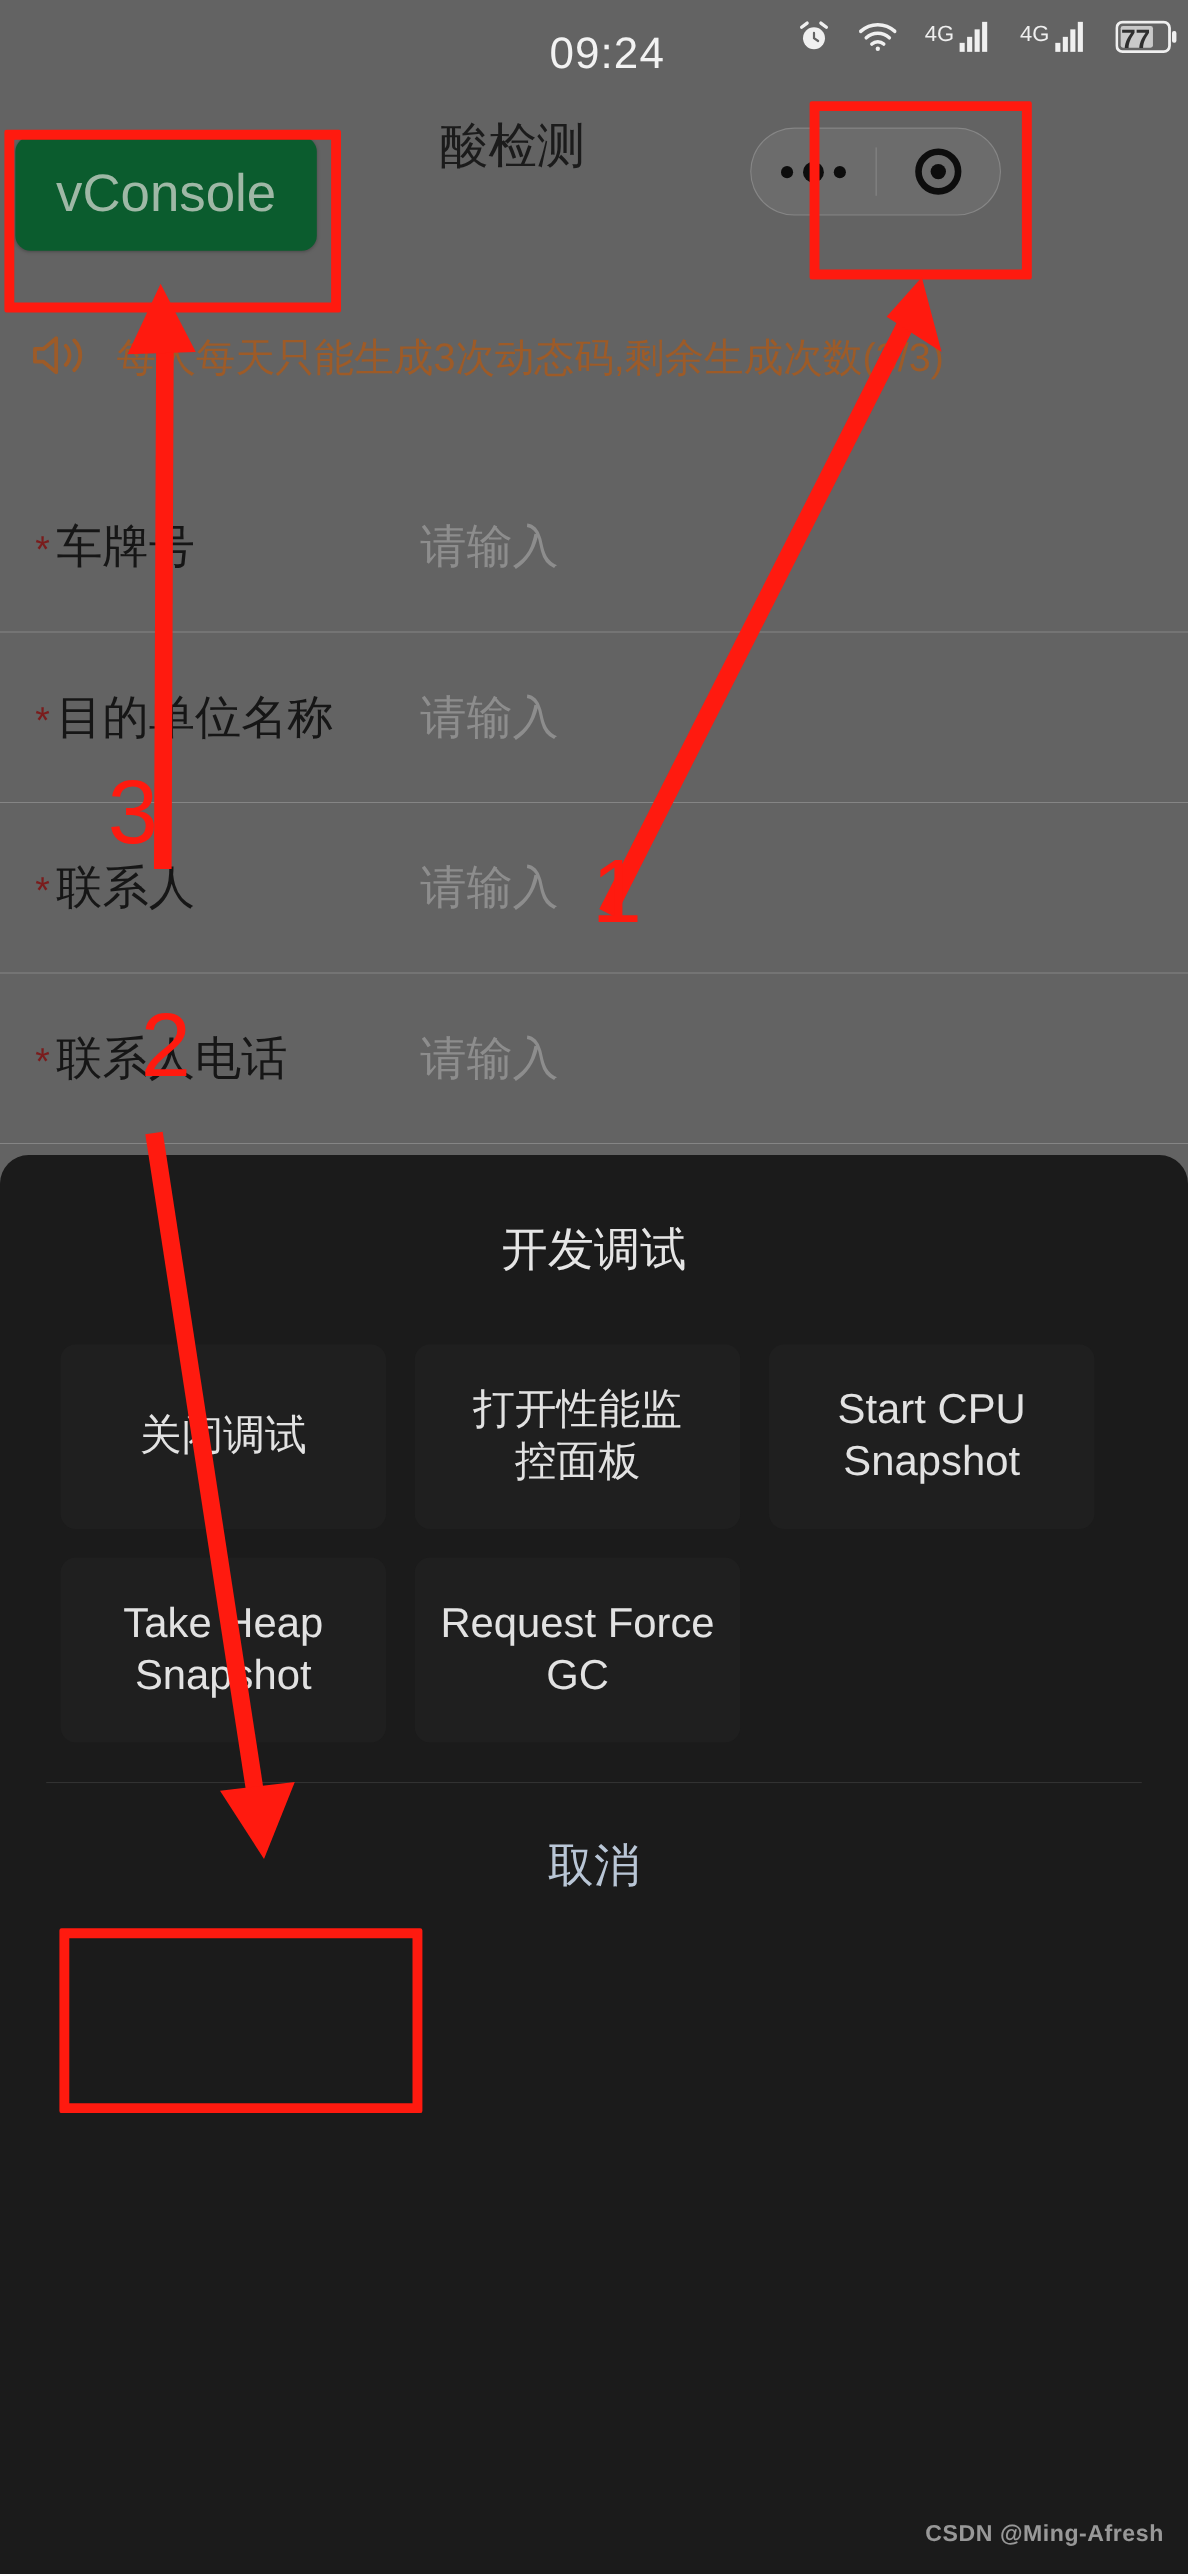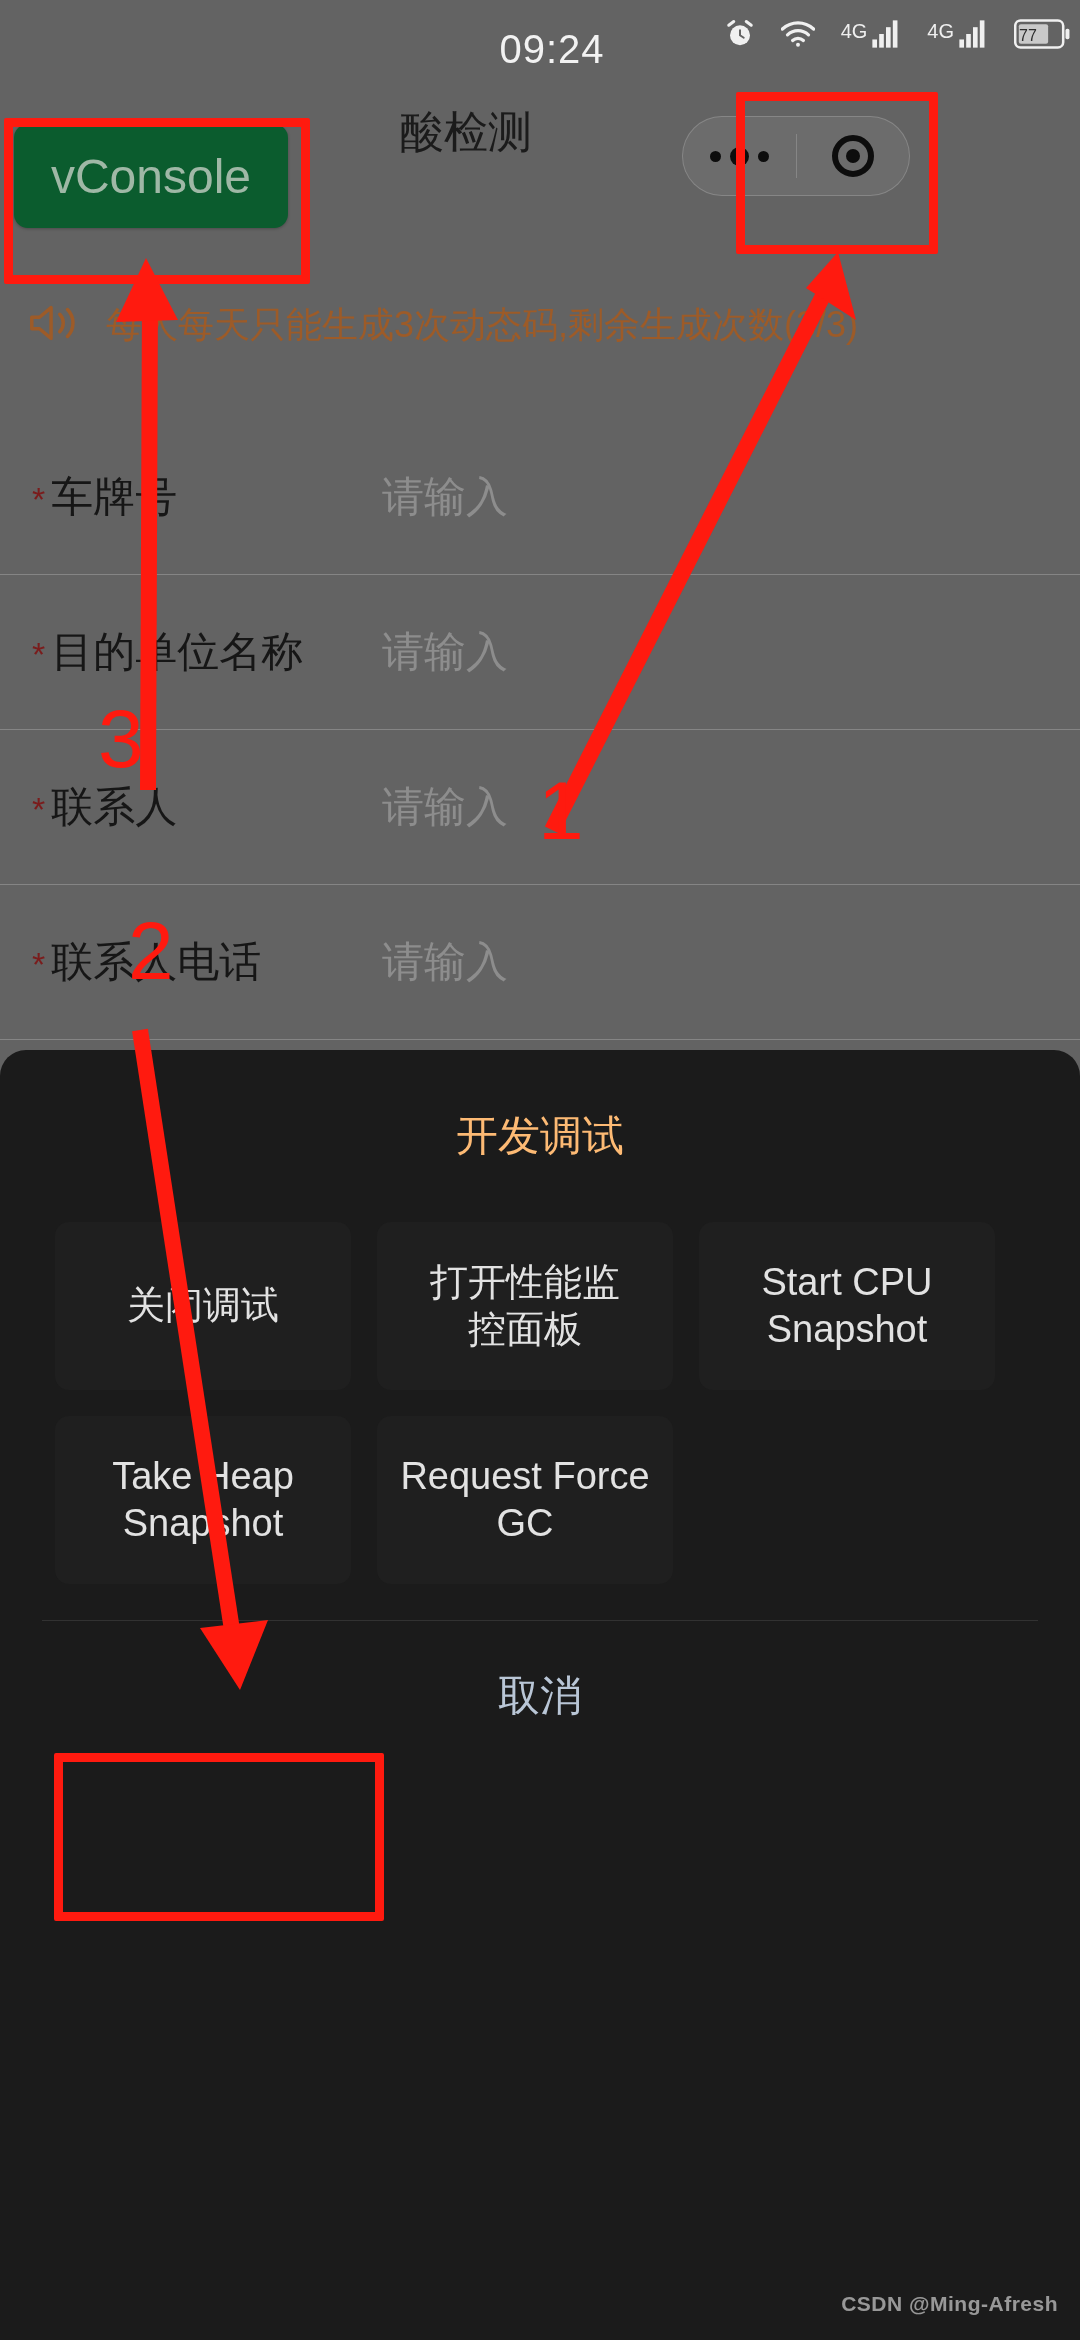--- a/index.html
+++ b/index.html
@@ -119,21 +119,21 @@
   }
 
   
   #sheet {
     position:absolute; left:0; bottom:0; width:1080px; height:1290px;
     background:#1b1b1b;
     border-top-left-radius:26px; border-top-right-radius:26px;
   }
   #sheet-title {
     height:172px; display:flex; align-items:center; justify-content:center;
-    font-size:42px; color:#fdba74;
+    font-size:42px; color:#e5e5e5;
   }
   #sheet-grid {
     padding:0 55px;
     display:flex; flex-wrap:wrap; gap:26px;
   }
   .sheet-btn {
     width:296px; height:168px;
     background:#1f1f1f;
     border-radius:14px;
     display:flex; align-items:center; justify-content:center;
@@ -218,21 +218,21 @@
           </svg>
         </span>
       </span>
 
       <span class="sb-ico" style="position:relative;">
         <svg width="56" height="30" viewBox="0 0 42 22">
           <rect x="0.9" y="0.9" width="36" height="20.2" rx="4" ry="4" fill="none" stroke="#f0f0f0" stroke-width="1.9"></rect>
           <rect x="3.6" y="3.6" width="22" height="14.8" rx="1.6" fill="#c9c9c9"></rect>
           <rect x="38.6" y="7" width="3" height="8" rx="1.3" fill="#f0f0f0"></rect>
         </svg>
-        <span style="position:absolute;left:5px;top:50%;transform:translateY(-50%);font-size:16px;color:#2e2e2e;font-weight:400;">77</span>
+        <span style="position:absolute;left:5px;top:50%;transform:translateY(-50%);font-size:24px;color:#2e2e2e;font-weight:700;">77</span>
       </span>
 
     </div>
   </div>
 
   <div id="navbar">
     <div id="nav-title">酸检测</div>
 
     <div id="vconsole-btn">
       <span>vConsole</span>

